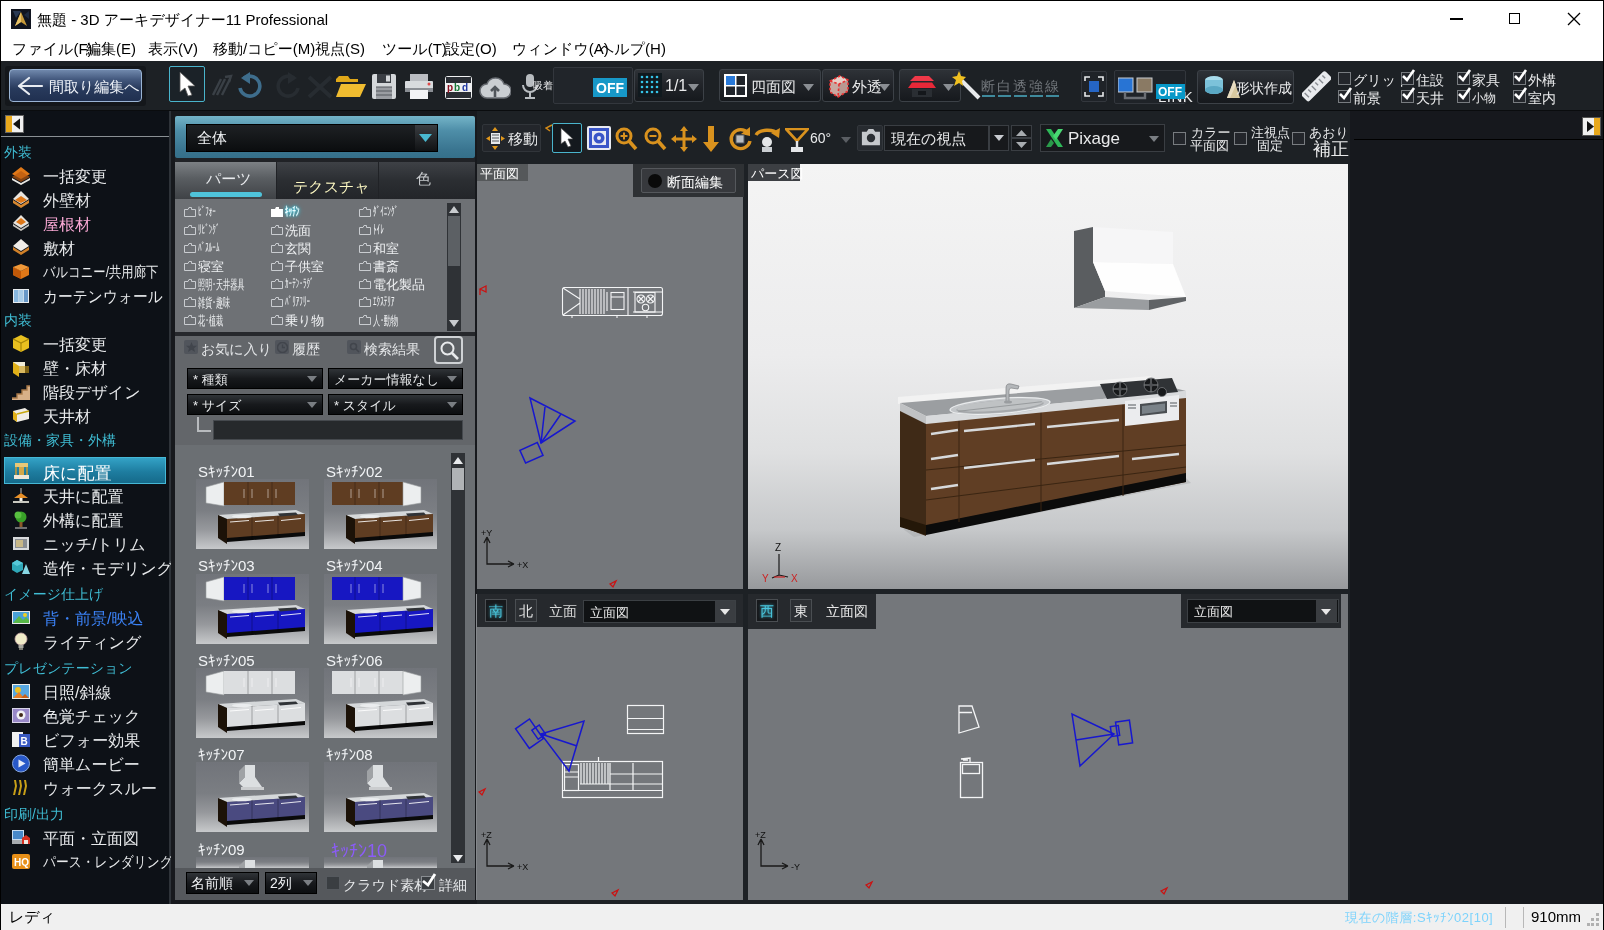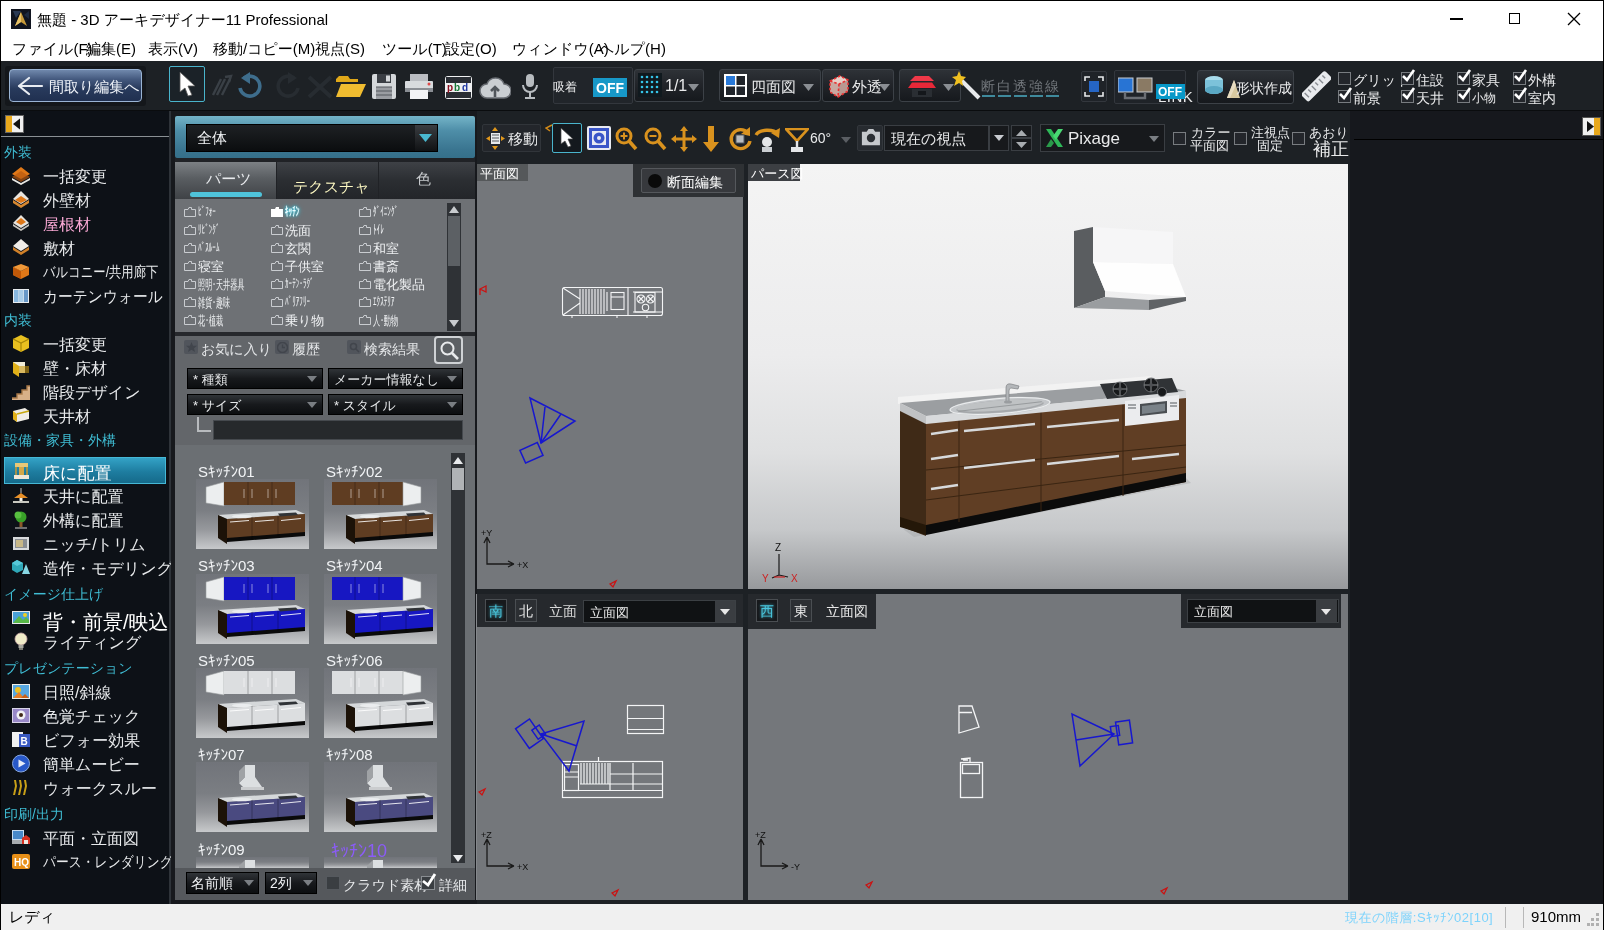--- a/index.html
+++ b/index.html
@@ -97,21 +97,21 @@
 <svg class="abs" style="left:478px;top:76px" width="32" height="24">
     <path d="M8 22 A7 7 0 0 1 8 8 A9 9 0 0 1 25 8 A6.5 6.5 0 0 1 25 22 Z" fill="#caced2" stroke="#6a6e74" stroke-width="1.5"></path>
     <path d="M16 21 L16 12 M12 15 L16 11 L20 15" stroke="#50555b" stroke-width="2.6" fill="none"></path>
   </svg>
 <svg class="abs" style="left:520px;top:73px" width="18" height="28">
     <rect x="5" y="1" width="8" height="13" rx="4" fill="#b8bcc0"></rect>
     <path d="M2 12 a7 7 0 0 0 14 0" fill="none" stroke="#b8bcc0" stroke-width="2"></path>
     <path d="M9 19 L9 24 M4 25 L14 25" stroke="#b8bcc0" stroke-width="2"></path>
   </svg>
 <div class="abs" style="left:552px;top:67px;width:80px;height:37px;background:#21252a;border:1px solid #33373d;border-radius:2px"></div>
-<div class="wt tx" style="left:552px;top:79px;font-size:12px">吸着</div>
+<div class="wt tx" style="left:532px;top:79px;font-size:10px">吸着</div>
 <div class="abs" style="left:592px;top:78px;width:34px;height:19px;background:#1798c8"></div>
 <div class="wt tx" style="left:595px;top:80px;font-size:14px;font-weight:bold;color:#fff">OFF</div>
 <div class="ddf" style="left:633px;top:69px;width:70px;height:33px"></div>
 <svg class="abs" style="left:637px;top:73px" width="24" height="24">
     <rect width="24" height="24" fill="#10191e"></rect>
     <g fill="#35c3e8">
       <circle cx="4" cy="4" r="1.3"></circle>
       <circle cx="9" cy="4" r="1.3"></circle>
       <circle cx="14" cy="4" r="1.3"></circle>
       <circle cx="19" cy="4" r="1.3"></circle>
@@ -400,21 +400,21 @@
 <div class="tx" style="left:42px;top:287px;font-size:16px;color:#e8eaec;transform:scaleX(0.92);transform-origin:0 0">カーテンウォール</div>
 <div class="tx" style="left:42px;top:335px;font-size:16px;color:#e8eaec">一括変更</div>
 <div class="tx" style="left:42px;top:359px;font-size:16px;color:#e8eaec">壁・床材</div>
 <div class="tx" style="left:42px;top:383px;font-size:16px;color:#e8eaec">階段デザイン</div>
 <div class="tx" style="left:42px;top:407px;font-size:16px;color:#e8eaec">天井材</div>
 <div class="tx" style="left:42px;top:462px;font-size:17px;color:#fff">床に配置</div>
 <div class="tx" style="left:42px;top:487px;font-size:16px;color:#e8eaec">天井に配置</div>
 <div class="tx" style="left:42px;top:511px;font-size:16px;color:#e8eaec">外構に配置</div>
 <div class="tx" style="left:42px;top:535px;font-size:16px;color:#e8eaec">ニッチ/トリム</div>
 <div class="tx" style="left:42px;top:559px;font-size:16px;color:#e8eaec">造作・モデリング</div>
-<div class="tx" style="left:42px;top:609px;font-size:20px;color:#ffffff">背・前景/映込</div>
+<div class="tx" style="left:42px;top:609px;font-size:16px;color:#3b82f6">背・前景/映込</div>
 <div class="tx" style="left:42px;top:633px;font-size:16px;color:#e8eaec">ライティング</div>
 <div class="tx" style="left:42px;top:683px;font-size:16px;color:#e8eaec">日照/斜線</div>
 <div class="tx" style="left:42px;top:707px;font-size:16px;color:#e8eaec">色覚チェック</div>
 <div class="tx" style="left:42px;top:731px;font-size:16px;color:#e8eaec">ビフォー効果</div>
 <div class="tx" style="left:42px;top:755px;font-size:16px;color:#e8eaec">簡単ムービー</div>
 <div class="tx" style="left:42px;top:779px;font-size:16px;color:#e8eaec">ウォークスルー</div>
 <div class="tx" style="left:42px;top:829px;font-size:16px;color:#e8eaec">平面・立面図</div>
 <div class="tx" style="left:42px;top:853px;font-size:15px;color:#e8eaec;transform:scaleX(0.85);transform-origin:0 0">パース・レンダリング</div>
 <div class="abs" id="partspanel" style="left:170px;top:111px;width:306px;height:794px;background:#17191d"></div>
 

